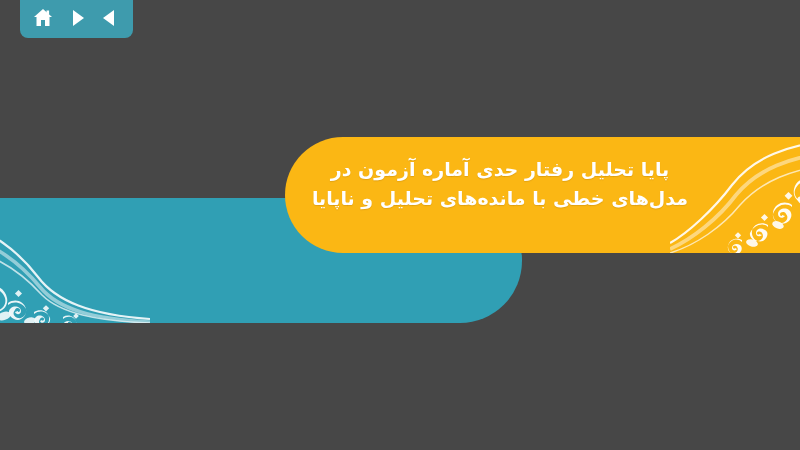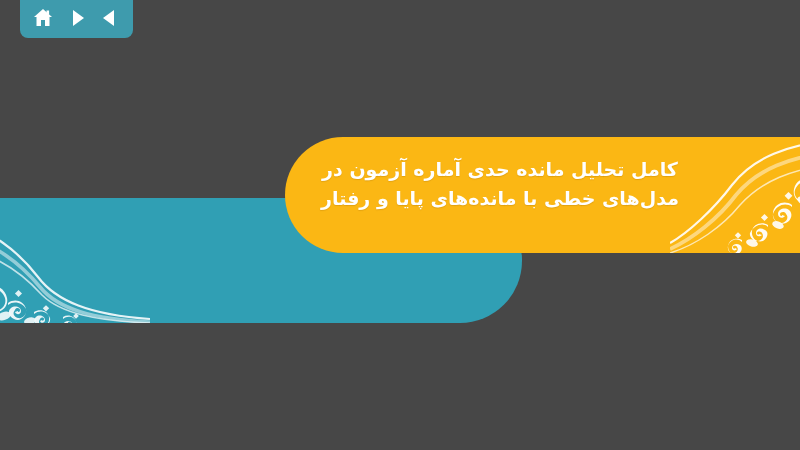--- a/index.html
+++ b/index.html
@@ -165,22 +165,22 @@
         <ellipse cx="158" cy="40" rx="7" ry="4" transform="rotate(30 158 40)"></ellipse>
         <ellipse cx="134" cy="64" rx="7" ry="4" transform="rotate(25 134 64)"></ellipse>
         <ellipse cx="108" cy="88" rx="6" ry="3.5" transform="rotate(20 108 88)"></ellipse>
         <ellipse cx="82" cy="106" rx="6" ry="3.5" transform="rotate(14 82 106)"></ellipse>
         <ellipse cx="170" cy="60" rx="6" ry="3.5" transform="rotate(40 170 60)"></ellipse>
       </g>
     </svg>
   </div>
 
   <div class="title-wrap">
-    <div class="title-line">کامل تحلیل مانده حدی آماره آزمون در</div>
-    <div class="title-line">مدل‌های خطی با مانده‌های پایا و رفتار</div>
+    <div class="title-line">پایا تحلیل رفتار حدی آماره آزمون در</div>
+    <div class="title-line">مدل‌های خطی با مانده‌های تحلیل و ناپایا</div>
   </div>
 
   <div class="nav-bar">
     <div class="nav-btn">
       <svg width="20" height="20" viewBox="0 0 20 20">
         <polygon points="14,2 14,18 3,10" fill="#FFFFFF"></polygon>
       </svg>
     </div>
     <div class="nav-btn">
       <svg width="20" height="20" viewBox="0 0 20 20">

